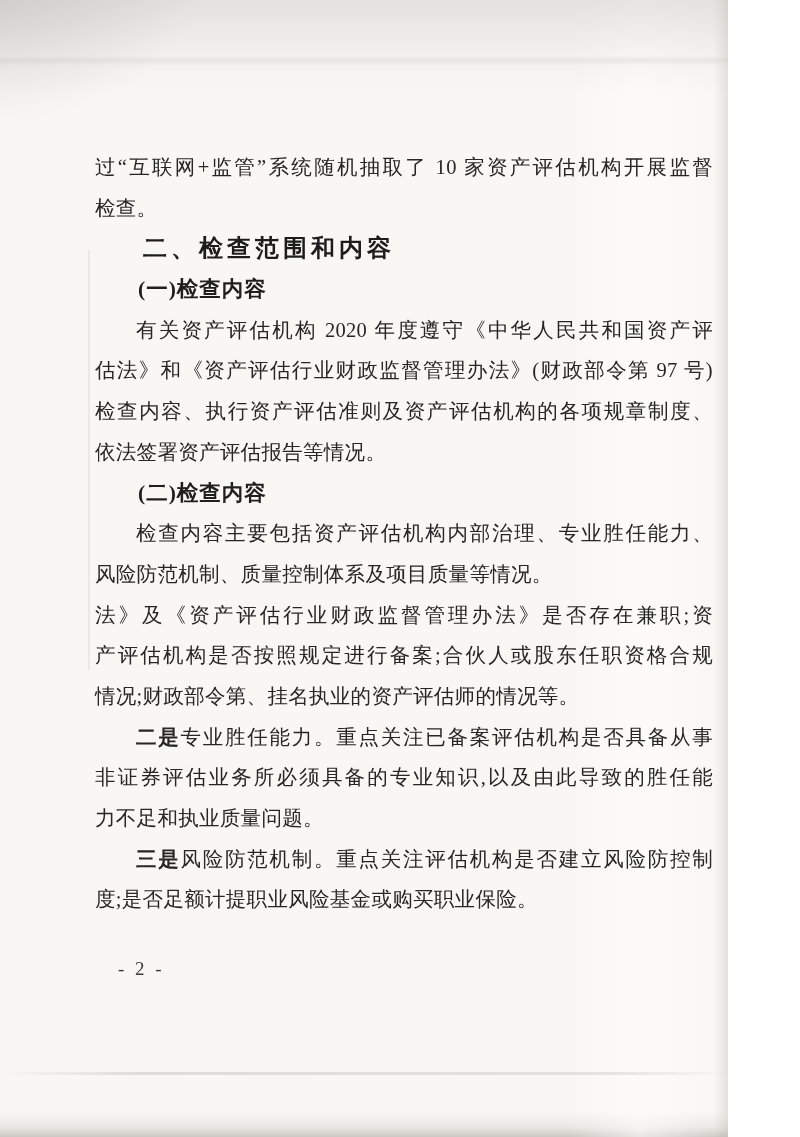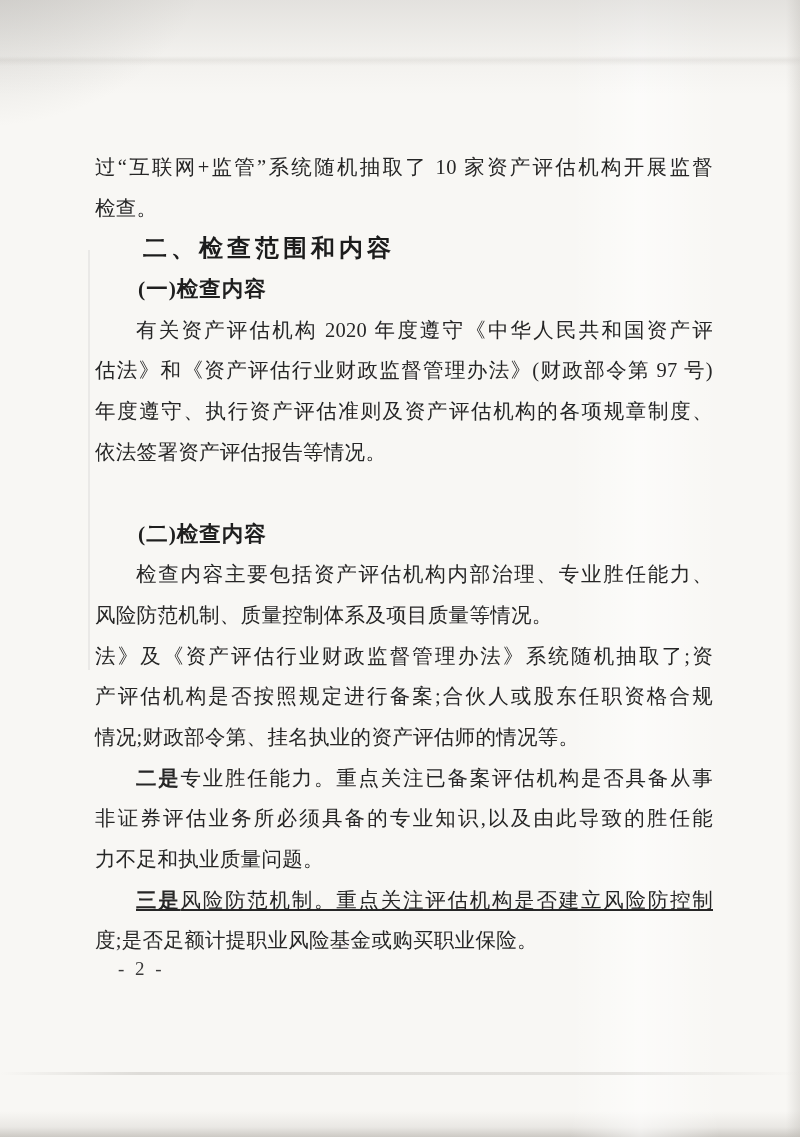--- a/index.html
+++ b/index.html
@@ -2,21 +2,21 @@
 <html lang="zh"><head>
 <meta charset="utf-8">
 <style>
   html, body {
     margin: 0;
     padding: 0;
     background: #ffffff;
   }
   .page {
     position: relative;
-    width: 800px;
+    width: 728px;
     height: 1137px;
     overflow: hidden;
     font-family: "Liberation Serif", "DejaVu Serif", serif;
     color: #262626;
     background:
       
       linear-gradient(to bottom, rgba(183,180,176,0.32), rgba(183,180,176,0.10) 52px, rgba(183,180,176,0.0) 95px),
       
       radial-gradient(ellipse 320px 240px at -3% -4%, rgba(150,148,144,0.38), rgba(150,148,144,0.0) 72%),
       
@@ -101,29 +101,29 @@
   <div class="fold-line"></div>
 
   <div class="doc-body">
 
   <div class="line just"><span>过“互联网+监管”系统随机抽取了 10 家资产评估机构开展监督</span></div>
       <div class="line"><span>检查。</span></div>
       <div class="line hei" style="text-indent: 2em;"><span class="b">二、检查范围和内容</span></div>
       <div class="line kai" style="text-indent: 2em;"><span class="b">(一)检查内容</span></div>
       <div class="line just" style="text-indent: 2em;"><span>有关资产评估机构 2020 年度遵守《中华人民共和国资产评</span></div>
       <div class="line just"><span>估法》和《资产评估行业财政监督管理办法》(财政部令第 97 号)</span></div>
-      <div class="line just"><span>年度遵守、执行资产评估准则及资产评估机构的各项规章制度、</span></div>
+      <div class="line just"><span>检查内容、执行资产评估准则及资产评估机构的各项规章制度、</span></div>
       <div class="line"><span>依法签署资产评估报告等情况。</span></div>
-      <div class="line kai" style="text-indent: 2em; margin-top: 41px;"><span class="b">(二)检查内容</span></div>
+      <div class="line kai" style="text-indent: 2em;"><span class="b">(二)检查内容</span></div>
       <div class="line just" style="text-indent: 2em;"><span>检查内容主要包括资产评估机构内部治理、专业胜任能力、</span></div>
       <div class="line"><span>风险防范机制、质量控制体系及项目质量等情况。</span></div>
-      <div class="line just"><span>法》及《资产评估行业财政监督管理办法》系统随机抽取了;资</span></div>
+      <div class="line just"><span>法》及《资产评估行业财政监督管理办法》是否存在兼职;资</span></div>
       <div class="line just"><span>产评估机构是否按照规定进行备案;合伙人或股东任职资格合规</span></div>
       <div class="line"><span>情况;财政部令第、挂名执业的资产评估师的情况等。</span></div>
       <div class="line just" style="text-indent: 2em;"><span class="b">二是</span><span>专业胜任能力。重点关注已备案评估机构是否具备从事</span></div>
       <div class="line just"><span>非证券评估业务所必须具备的专业知识,以及由此导致的胜任能</span></div>
       <div class="line"><span>力不足和执业质量问题。</span></div>
-      <div class="line just" style="text-indent: 2em; text-decoration: underline;"><span class="b">三是</span><span>风险防范机制。重点关注评估机构是否建立风险防控制</span></div>
+      <div class="line just" style="text-indent: 2em;"><span class="b">三是</span><span>风险防范机制。重点关注评估机构是否建立风险防控制</span></div>
       <div class="line"><span>度;是否足额计提职业风险基金或购买职业保险。</span></div>
     </div>
 
   <div class="page-number">- 2 -</div>
 </div>
 
 </body></html>

